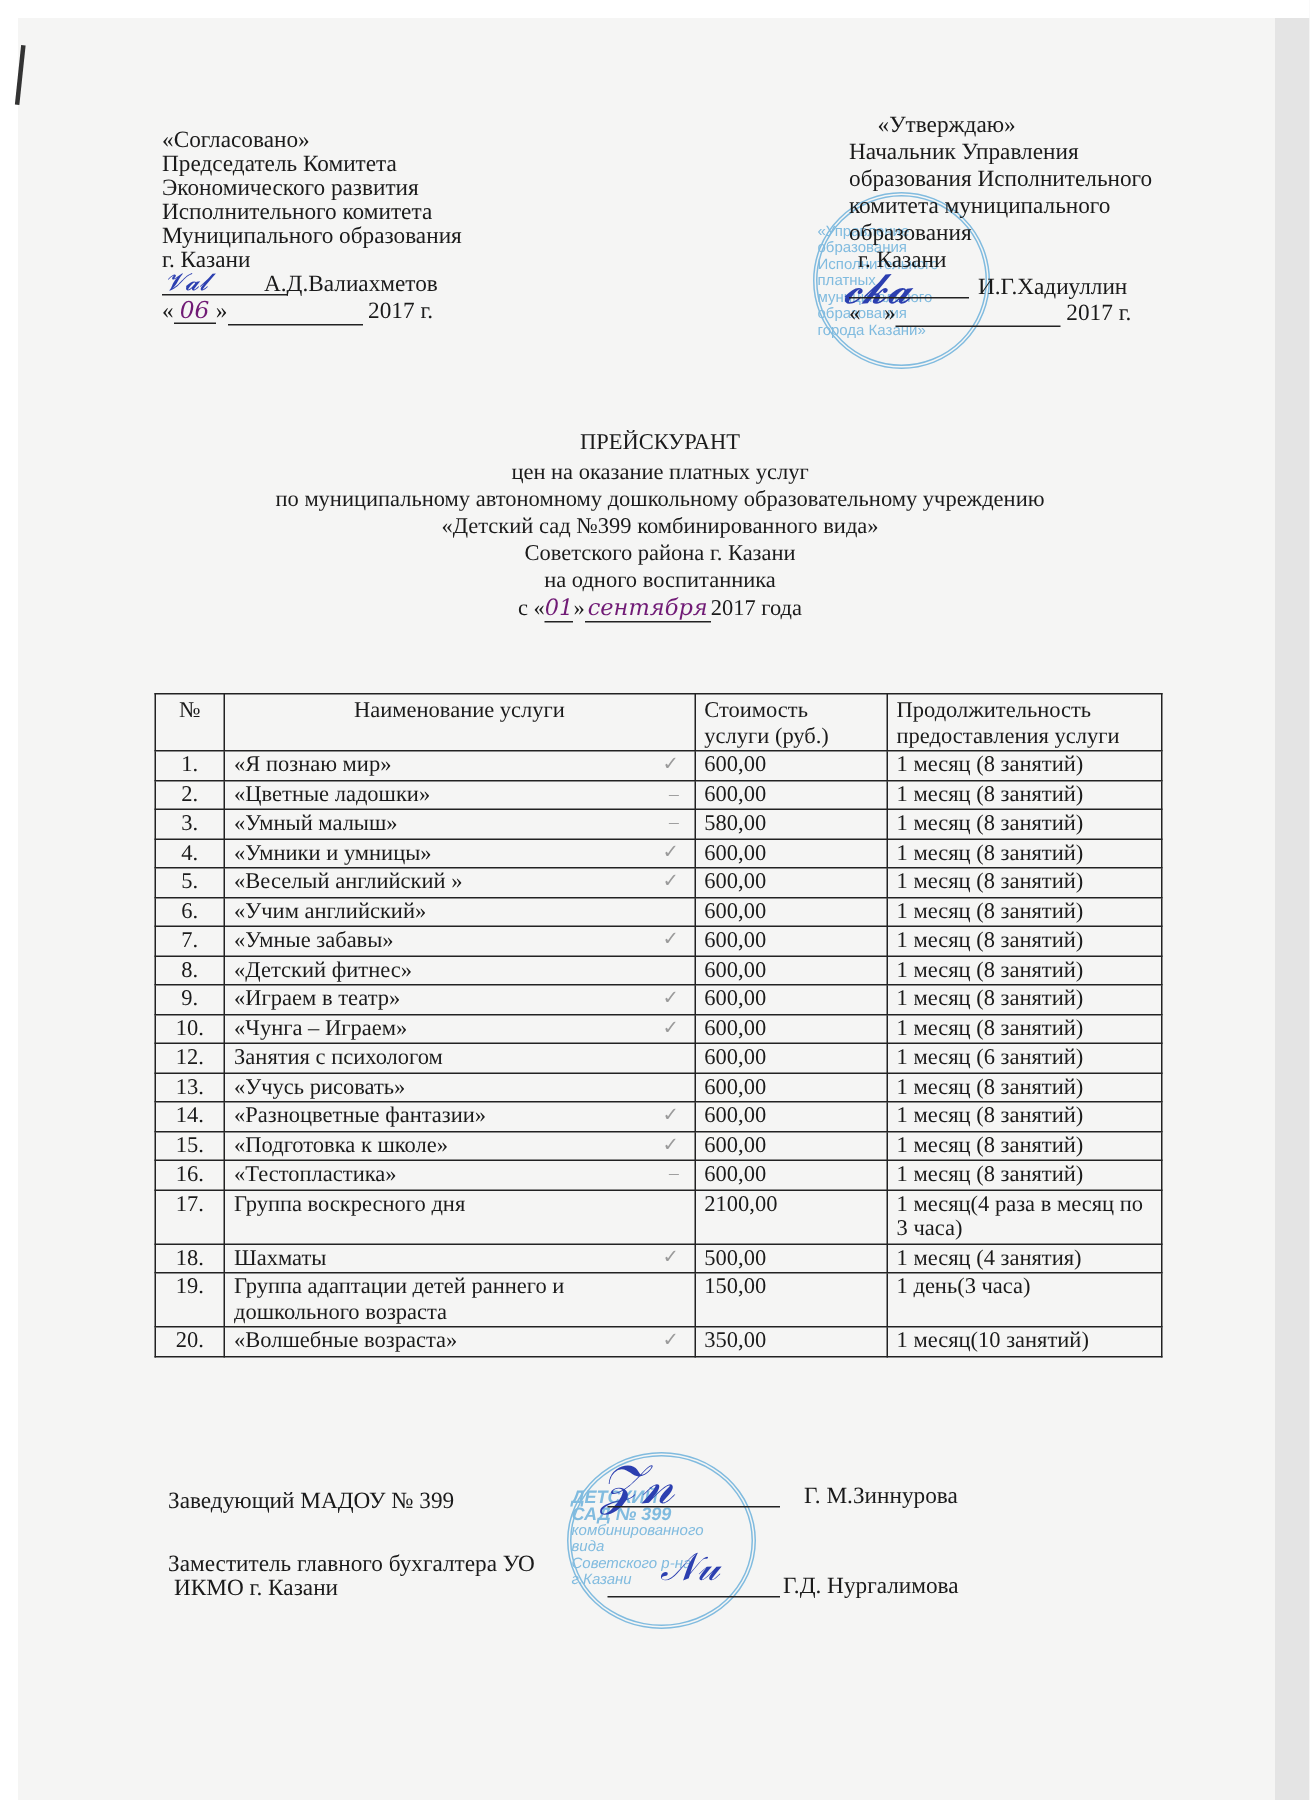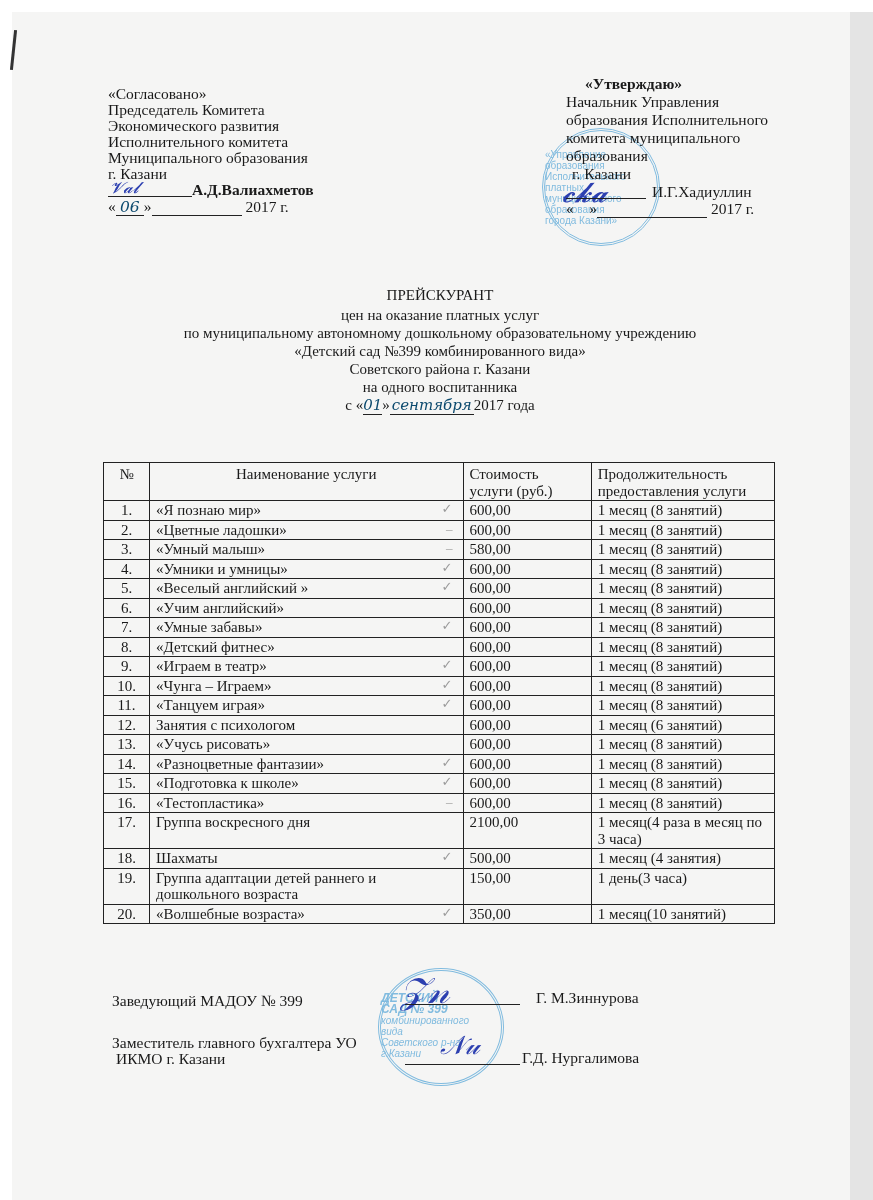--- a/index.html
+++ b/index.html
@@ -10,21 +10,21 @@
     color: #1a1a1a;
   }
   .page {
     position: absolute; left: 12px; top: 12px; width: 838px; height: 1188px;
     background: #f5f5f4;
   }
   .edge { position: absolute; right: 0; top: 12px; width: 23px; height: 1188px; background: #e4e4e4; }
   .staple { position: absolute; left: 12px; top: 30px; width: 3px; height: 40px; background: #333; transform: rotate(6deg); }
   .t { position: absolute; font-size: 15.5px; line-height: 16px; white-space: nowrap; }
   .center { position: absolute; left: 120px; width: 640px; text-align: center; font-size: 15px; line-height: 18px; }
-  .hand { color: #0c4a6e; font-style: italic; font-family: "DejaVu Serif", serif; }
+  .hand { color: #701a75; font-style: italic; font-family: "DejaVu Serif", serif; }
   .uline { border-bottom: 1px solid #222; display: inline-block; }
   .stamp {
     position: absolute; border: 3px double #5aa8d8; border-radius: 50%;
     color: #5aa8d8; opacity: 0.75; font-size: 10px; line-height: 11px;
     font-family: "Liberation Sans", sans-serif;
   }
   .sig { position: absolute; color: #2c3fb0; font-family: "DejaVu Serif", serif; font-style: italic; }
   table.price {
     position: absolute; left: 103px; top: 462px; width: 672px;
     border-collapse: collapse; font-size: 15px; line-height: 16.5px;
@@ -49,37 +49,37 @@
 
 <div>
   <div class="t" style="left:108px;top:86px;">«Согласовано»</div>
   <div class="t" style="left:108px;top:102px;">Председатель Комитета</div>
   <div class="t" style="left:108px;top:118px;">Экономического развития</div>
   <div class="t" style="left:108px;top:134px;">Исполнительного комитета</div>
   <div class="t" style="left:108px;top:150px;">Муниципального образования</div>
   <div class="t" style="left:108px;top:166px;">г. Казани</div>
   <div class="sign-line" style="left:108px;top:196px;width:84px;"></div>
   <div class="sig" style="left:110px;top:178px;font-size:16px;">𝓥𝓪𝓵</div>
-  <div class="t" style="left:192px;top:182px;font-weight:bold;">А.Д.Валиахметов</div>
+  <div class="t" style="left:176px;top:182px;">А.Д.Валиахметов</div>
   <div class="t" style="left:108px;top:199px;">
     <span>«</span><span class="hand uline" style="width:28px;text-align:center;">06</span><span>»</span><span class="uline" style="width:90px;">&nbsp;</span>&nbsp;<span>2017 г.</span>
   </div>
 </div>
 
 <div class="stamp" style="left:542px;top:128px;width:112px;height:112px;">
   <div style="margin-top:18px;">«Управление</div>
   <div>образования</div>
   <div>Исполнительного</div>
   <div>платных</div>
   <div>муниципального</div>
   <div>образования</div>
   <div>города Казани»</div>
 </div>
 <div>
-  <div class="t" style="left:585px;top:76px;font-weight:bold;">«Утверждаю»</div>
+  <div class="t" style="left:585px;top:76px;">«Утверждаю»</div>
   <div class="t" style="left:566px;top:94px;">Начальник Управления</div>
   <div class="t" style="left:566px;top:112px;">образования Исполнительного</div>
   <div class="t" style="left:566px;top:130px;">комитета муниципального</div>
   <div class="t" style="left:566px;top:148px;">образования</div>
   <div class="t" style="left:572px;top:166px;">г. Казани</div>
   <div class="sig" style="left:562px;top:176px;font-size:28px;">𝓬𝓴𝓪</div>
   <div class="sign-line" style="left:566px;top:198px;width:80px;"></div>
   <div class="t" style="left:652px;top:184px;">И.Г.Хадиуллин</div>
   <div class="t" style="left:566px;top:201px;">
     <span>«</span>&nbsp;&nbsp;&nbsp;&nbsp;<span>»</span><span class="uline" style="width:110px;">&nbsp;</span>&nbsp;<span>2017 г.</span>
@@ -160,26 +160,20 @@
         <td class="c-cost"><span>600,00</span></td>
         <td class="c-dur"><span>1 месяц (8 занятий)</span></td>
       </tr>
       <tr>
         <td class="c-num"><span>10.</span></td>
         <td class="c-name"><span>«Чунга – Играем»</span><span class="mark">✓</span></td>
         <td class="c-cost"><span>600,00</span></td>
         <td class="c-dur"><span>1 месяц (8 занятий)</span></td>
       </tr>
       <tr>
-        <td class="c-num"><span>11.</span></td>
-        <td class="c-name"><span>«Танцуем играя»</span><span class="mark">✓</span></td>
-        <td class="c-cost"><span>600,00</span></td>
-        <td class="c-dur"><span>1 месяц (8 занятий)</span></td>
-      </tr>
-      <tr>
         <td class="c-num"><span>12.</span></td>
         <td class="c-name"><span>Занятия с психологом</span></td>
         <td class="c-cost"><span>600,00</span></td>
         <td class="c-dur"><span>1 месяц (6 занятий)</span></td>
       </tr>
       <tr>
         <td class="c-num"><span>13.</span></td>
         <td class="c-name"><span>«Учусь рисовать»</span></td>
         <td class="c-cost"><span>600,00</span></td>
         <td class="c-dur"><span>1 месяц (8 занятий)</span></td>

